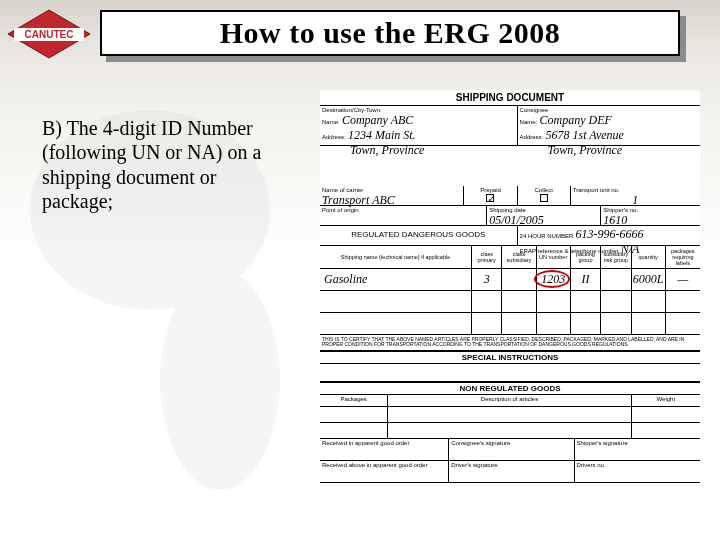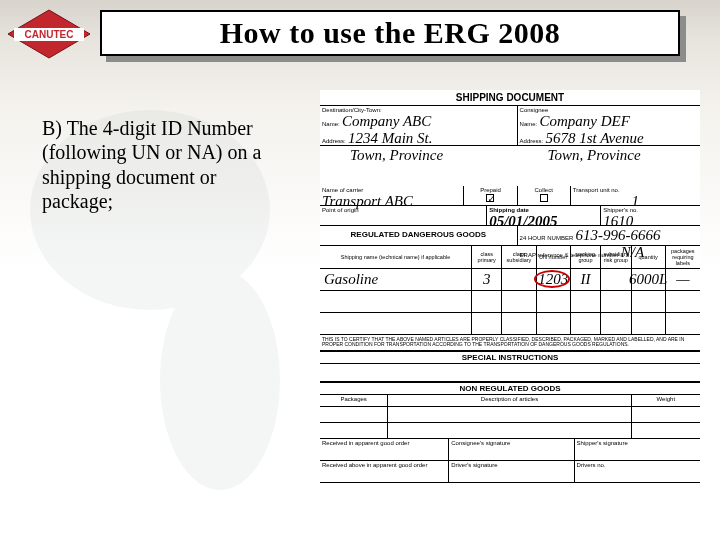--- a/index.html
+++ b/index.html
@@ -88,21 +88,21 @@
     font-size: 8px;
     border-top: 1.2px solid #000;
     border-bottom: 1.2px solid #000;
     padding: 1px 0;
     background: #fff;
   }
   .row { display: flex; border-bottom: 0.8px solid #000; }
   .cell { border-right: 0.8px solid #000; padding: 1px 2px; position: relative; }
   .cell:last-child { border-right: none; }
   .lab { font-size: 6px; color: #000; }
-  .hand { font-family: "Comic Sans MS", cursive; font-size: 15px; font-style: italic; }
+  .hand { font-family: "Comic Sans MS", cursive; font-size: 12px; font-style: italic; }
   .tiny { font-size: 5px; line-height: 1.05; padding: 2px; }
 
   .rdg-head { display: flex; border-bottom: 0.8px solid #000; font-size: 5.5px; text-align: center; }
   .rdg-head > div { border-right: 0.8px solid #000; padding: 2px 1px; display:flex; align-items:center; justify-content:center; }
   .rdg-head > div:last-child { border-right: none; }
   .rdg-row { display: flex; border-bottom: 0.8px solid #000; height: 22px; align-items: center; }
   .rdg-row > div { border-right: 0.8px solid #000; height: 100%; display:flex; align-items:center; justify-content:center; }
   .rdg-row > div:last-child { border-right: none; }
 
   .circle-id {
@@ -188,32 +188,32 @@
       <div class="cell" style="width:34%;">
         <div class="lab">Transport unit no.</div>
         <div class="hand" style="text-align:center;">1</div>
       </div>
     </div>
 
     <div class="row" style="height:20px;">
       <div class="cell" style="width:44%;">
         <div class="lab">Point of origin</div>
       </div>
-      <div class="cell" style="width:30%;font-weight:bold;">
+      <div class="cell" style="width:30%;">
         <div class="lab">Shipping date</div>
         <div class="hand">05/01/2005</div>
       </div>
       <div class="cell" style="width:26%;">
         <div class="lab">Shipper's no.</div>
         <div class="hand">1610</div>
       </div>
     </div>
 
     <div class="row" style="height:20px;">
-      <div class="cell" style="width:52%; text-align:center; font-weight:bold; font-size:8px; padding-top:4px;">REGULATED DANGEROUS GOODS</div>
+      <div class="cell" style="width:52%; text-align:center; font-weight:normal; font-size:8px; padding-top:4px;">REGULATED DANGEROUS GOODS</div>
       <div class="cell" style="width:48%;">
         <div><span class="lab">24 HOUR NUMBER</span> <span class="hand">613-996-6666</span></div>
         <div><span class="lab">ERAP reference &amp; telephone number</span> <span class="hand">N/A</span></div>
       </div>
     </div>
 
     <div class="rdg-head">
       <div style="width:40%;">Shipping name (technical name) if applicable</div>
       <div style="width:8%;">class primary</div>
       <div style="width:9%;">class subsidiary</div>

